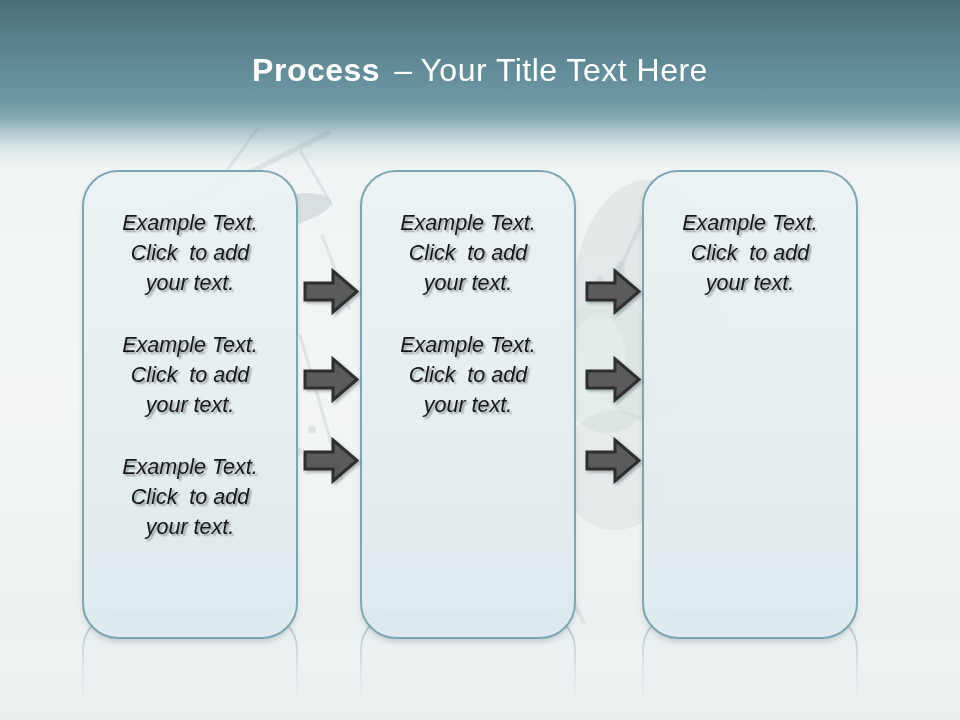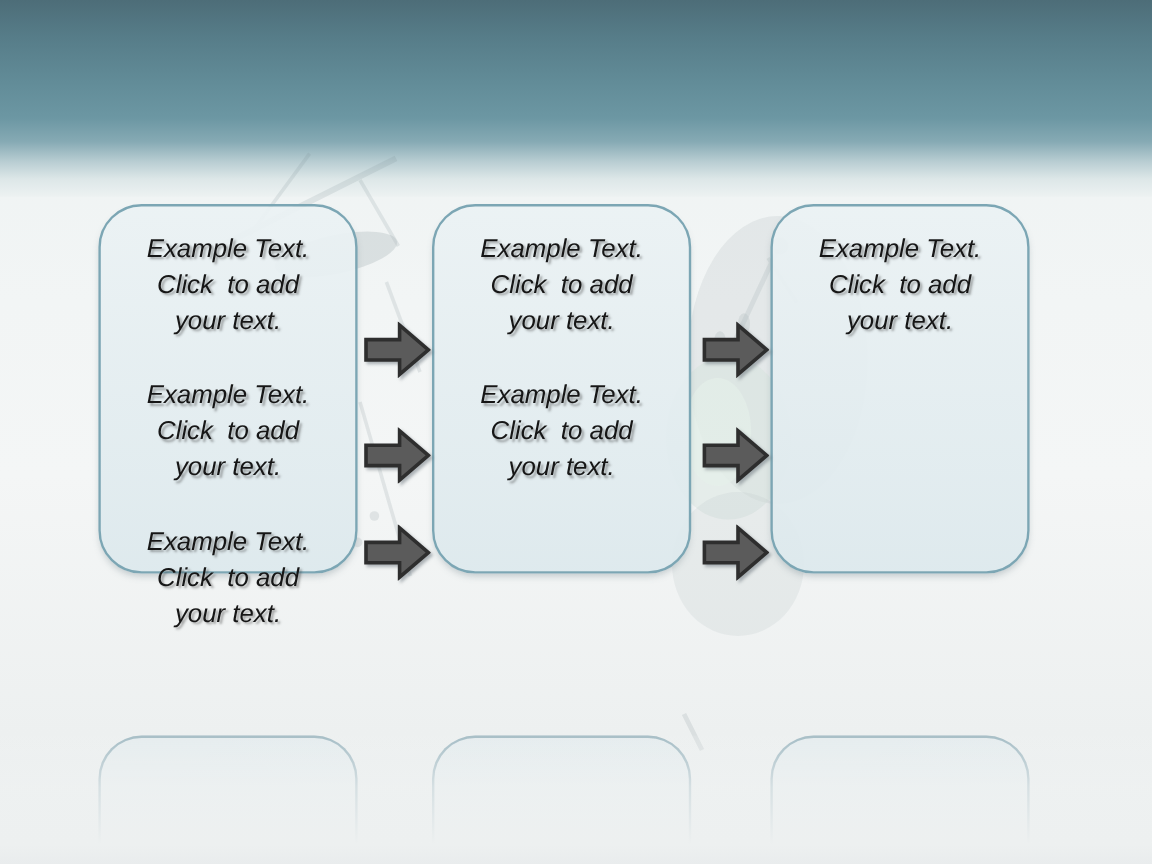--- a/index.html
+++ b/index.html
@@ -14,25 +14,25 @@
       #86aab4 72%,#b8cdd2 82%,#dde7e8 91%,#edf2f2 100%);}
   .title{position:absolute;top:52px;left:0;width:960px;text-align:center;z-index:3;
     color:#ffffff;font-size:32px;letter-spacing:0.5px;}
   .title .kw{font-weight:bold;}
   .title .sep{margin:0 8px 0 14px;}
 
   
   .watermark{position:absolute;top:120px;left:0;width:960px;height:520px;z-index:1;opacity:0.5;}
 
   
-  .box{position:absolute;top:170px;width:216px;height:308px;box-sizing:border-box;z-index:2;
+  .box{position:absolute;top:170px;width:216px;height:469px;box-sizing:border-box;z-index:2;
     border:2px solid #7ca6b4;border-radius:36px;
     background:linear-gradient(180deg,rgba(235,242,244,0.93) 0%,rgba(221,233,237,0.93) 100%);
     box-shadow:0 4px 6px -2px rgba(100,120,130,0.35);
-    padding:20px 14px 0 14px;}
+    padding:36px 14px 0 14px;}
   .box1{left:82px}.box2{left:360px}.box3{left:642px}
 
   .tblock{font-style:italic;font-size:21.5px;line-height:30px;text-align:center;
     color:#161616;white-space:pre-wrap;margin:0 0 32px 0;
     text-shadow:2px 2px 2px rgba(45,45,45,0.42);}
 
   
   .arrow{position:absolute;width:56px;height:47px;z-index:2;
     filter:drop-shadow(2px 2.5px 1.5px rgba(100,110,118,0.5));}
   .ag1{left:303px}.ag2{left:585px}
@@ -72,20 +72,23 @@
       <circle cx="650" cy="85" r="7" opacity="0.35"></circle>
       <ellipse cx="620" cy="150" rx="5" ry="9" opacity="0.3"></ellipse>
       <ellipse cx="600" cy="165" rx="5" ry="9" opacity="0.3"></ellipse>
     </g>
     <ellipse cx="648" cy="180" rx="75" ry="120" fill="#8a989c" opacity="0.28"></ellipse>
     <ellipse cx="607" cy="245" rx="52" ry="68" fill="#b9d2c7" opacity="0.5"></ellipse>
     <ellipse cx="598" cy="240" rx="28" ry="45" fill="#d9ecdf" opacity="0.6"></ellipse>
     <ellipse cx="615" cy="350" rx="55" ry="60" fill="#95a3a7" opacity="0.25"></ellipse>
   </svg>
 
+  <div class="title">
+    <span class="kw">Process</span><span class="sep">–</span><span class="rest">Your Title Text Here</span>
+  </div>
 
   <div class="box box1">
     <p class="tblock">Example Text.
 Click  to add
 your text.</p>
     <p class="tblock">Example Text.
 Click  to add
 your text.</p>
     <p class="tblock">Example Text.
 Click  to add

